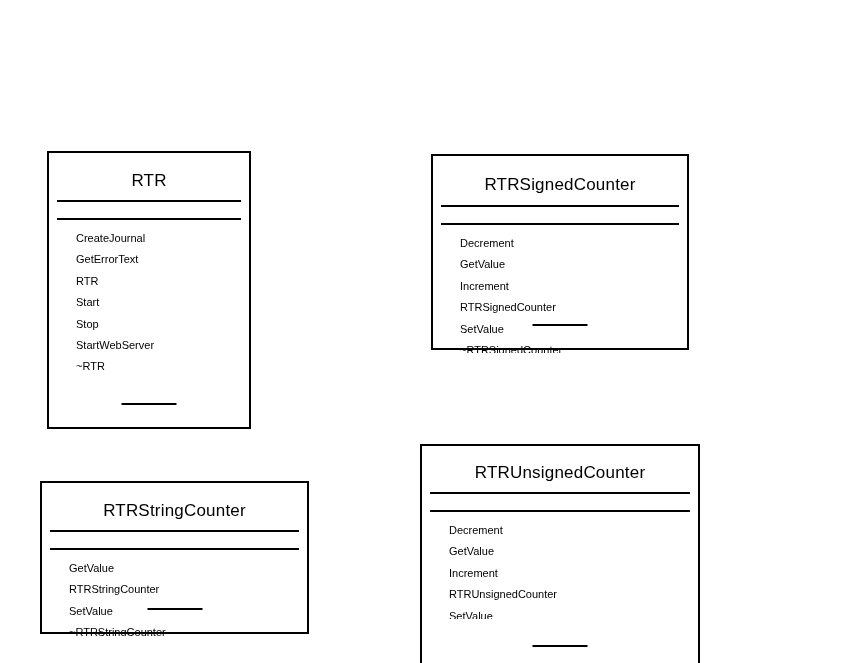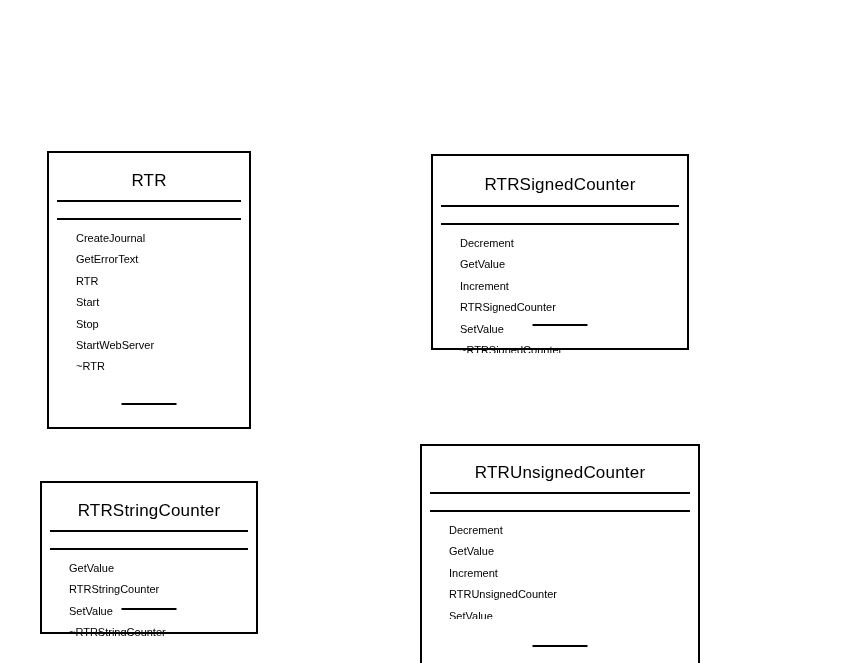--- a/index.html
+++ b/index.html
@@ -49,21 +49,21 @@
 
   
   .box-rtr      { left: 39px;  top: 143px; width: 204px; height: 278px; }
   .box-rtr .class-title { height: 41px; }
   .box-rtr .attrs-compartment { height: 11px; }
 
   .box-signed   { left: 423px; top: 146px; width: 258px; height: 196px; }
   .box-signed .class-title { height: 43px; }
   .box-signed .attrs-compartment { height: 10px; }
 
-  .box-string   { left: 32px;  top: 473px; width: 218px; height: 153px; }
+  .box-string   { left: 32px;  top: 473px; width: 269px; height: 153px; }
   .box-string .class-title { height: 41px; }
   .box-string .attrs-compartment { height: 10px; }
 
   .box-unsigned { left: 412px; top: 436px; width: 280px; height: 227px; }
   .box-unsigned .class-title { height: 40px; }
   .box-unsigned .attrs-compartment { height: 10px; }
 </style>
 </head>
 <body>
 

